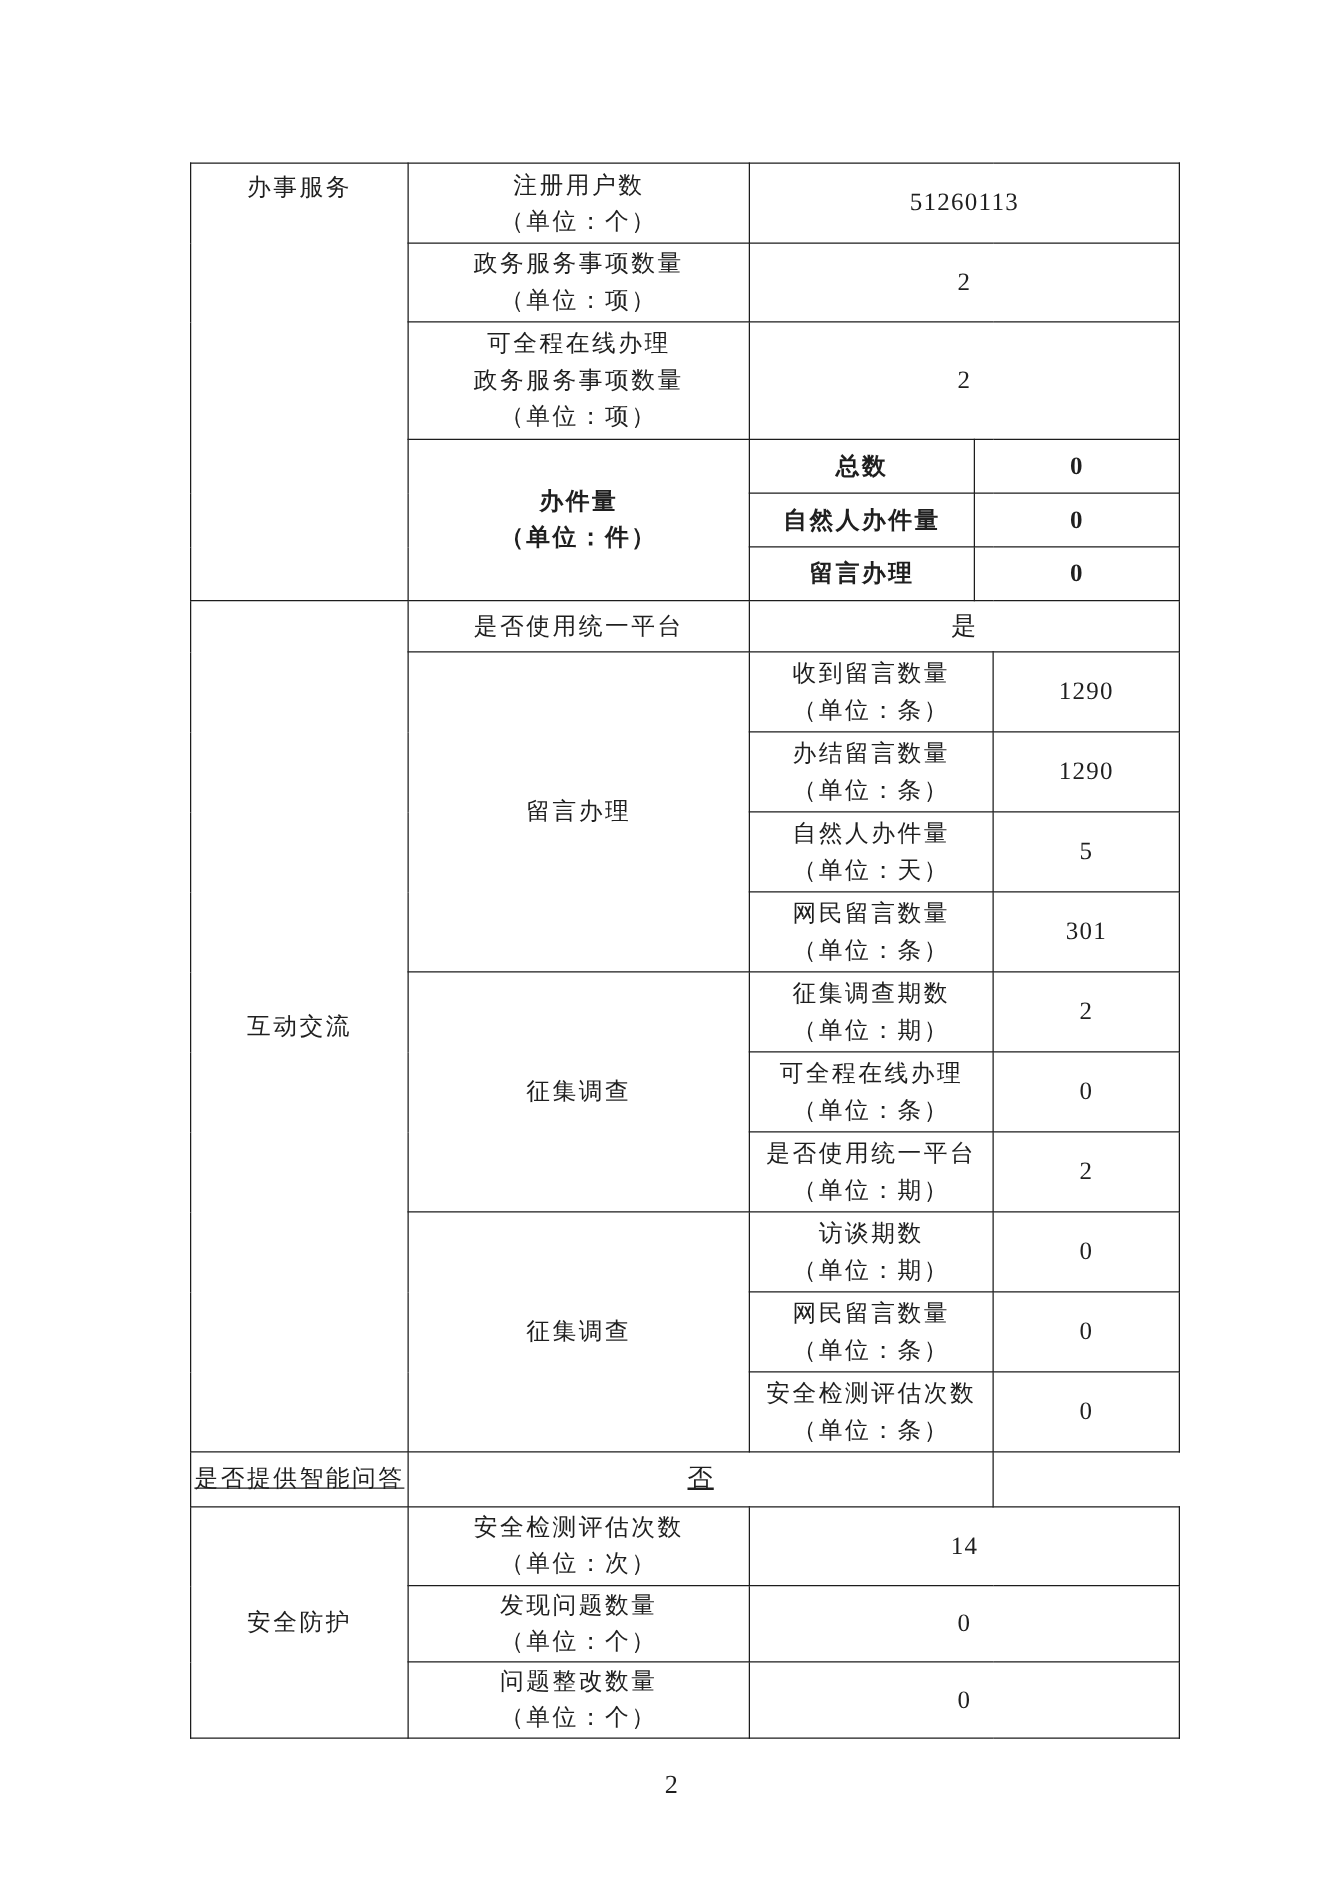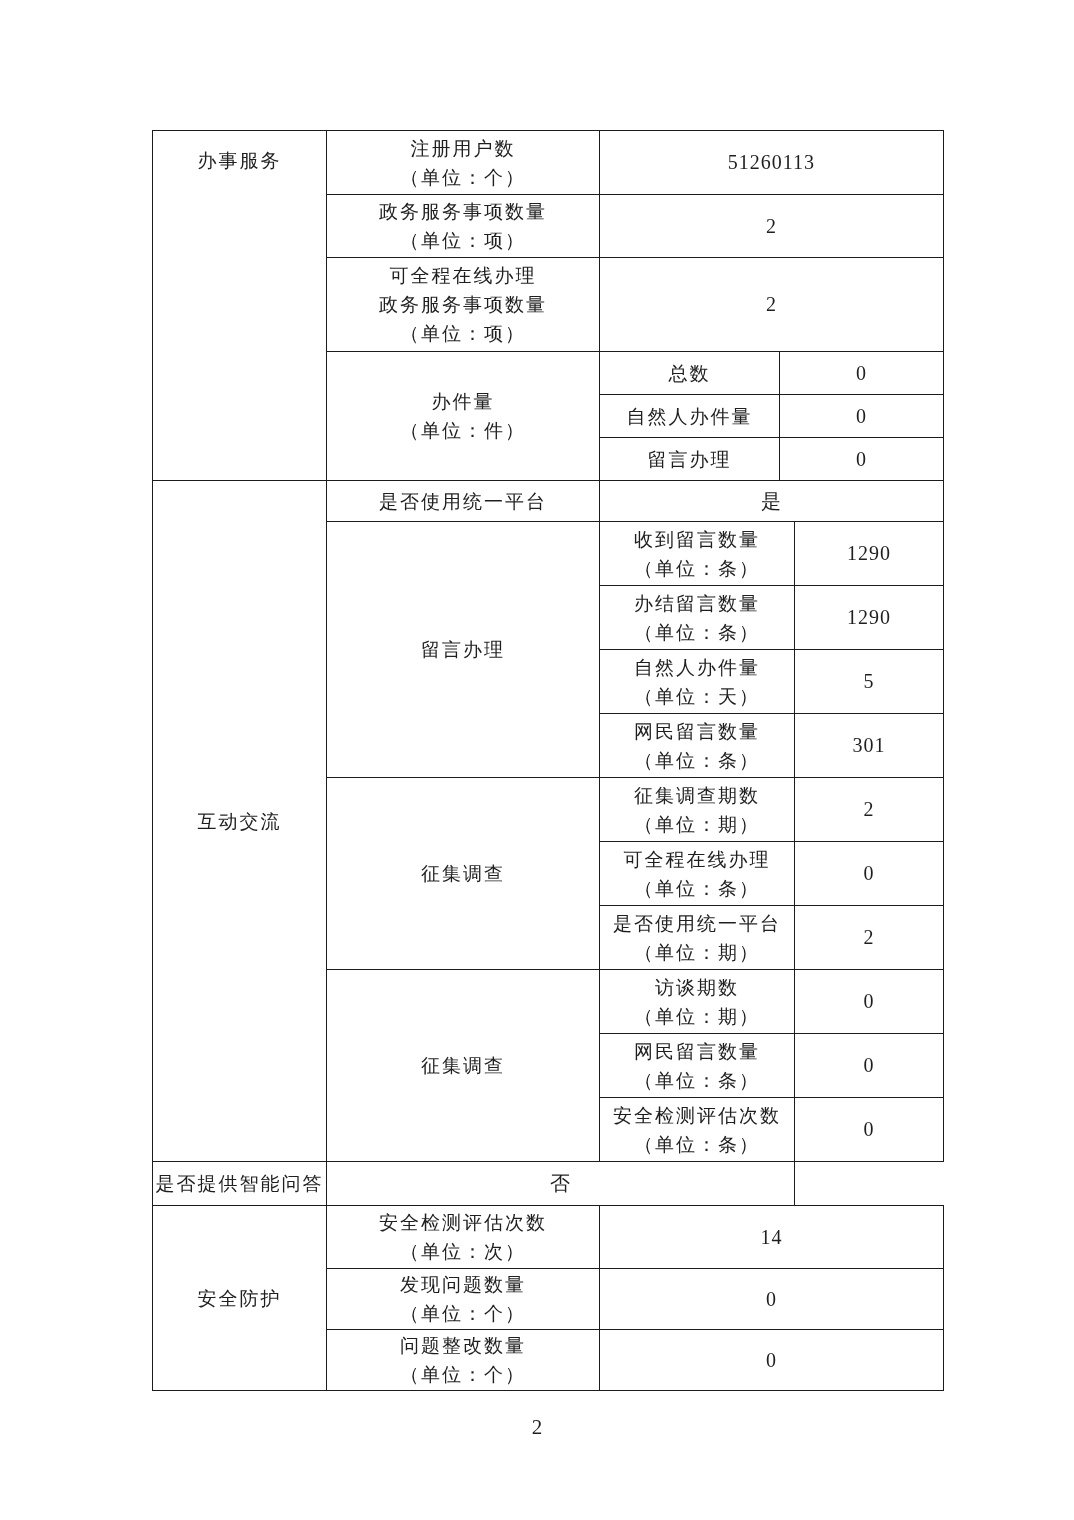--- a/index.html
+++ b/index.html
@@ -23,29 +23,29 @@
     border:1.5px solid #1c1c1c;
     text-align:center;
     vertical-align:middle;
     padding:0;
     font-size:19px;
     line-height:29px;
     letter-spacing:2px;
     overflow:hidden;
   }
   td .name { white-space:pre-line; }
-  td.cat-top { vertical-align:top; padding-top:15px; }
+  td.cat-top { vertical-align:top; padding-top:5px; }
   td.val { font-size:20px; letter-spacing:1px; }
   
   tr.h63 td { height:63px; }
   tr.h62 td { height:62px; }
   tr.h93 td { height:93px; }
-  tr.h42 td { height:42px; }
+  tr.h42 td { height:42px;font-weight:bold; }
   tr.h40 td { height:40px; }
-  tr.h43 td { height:43px; }
+  tr.h43 td { height:43px;text-decoration:underline; }
   tr.h60 td { height:60px; }
   .page-number {
     position:absolute;
     left:0; right:0;
     top:1415px;
     text-align:center;
     font-size:21px;
     color:#1f1f1f;
   }
 </style>

